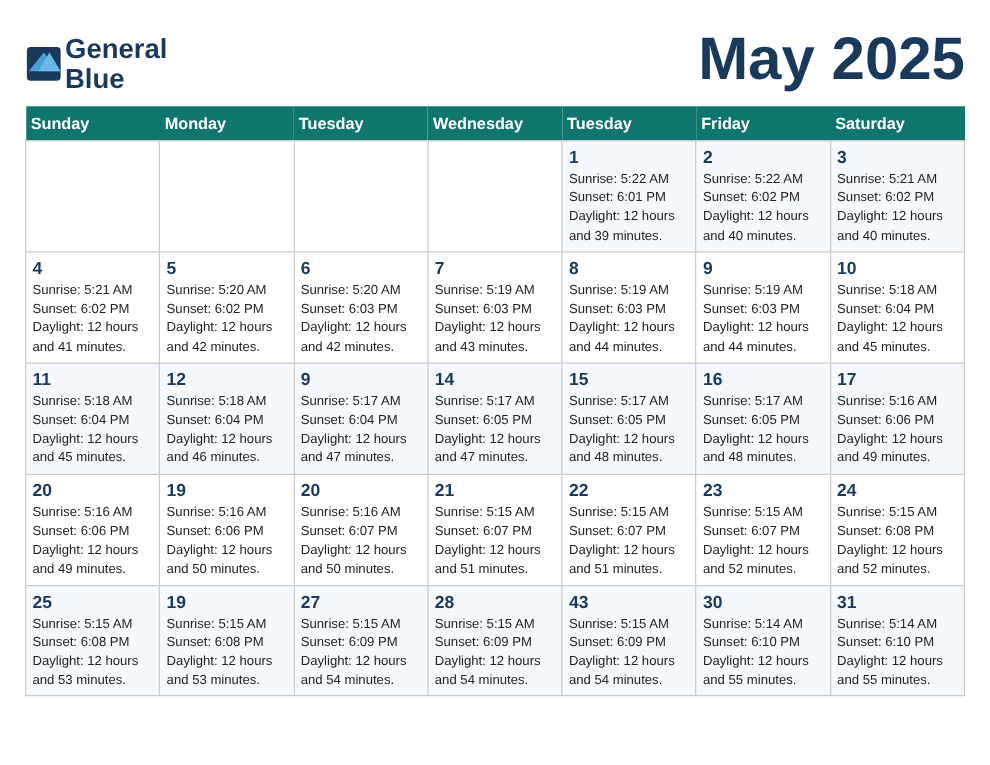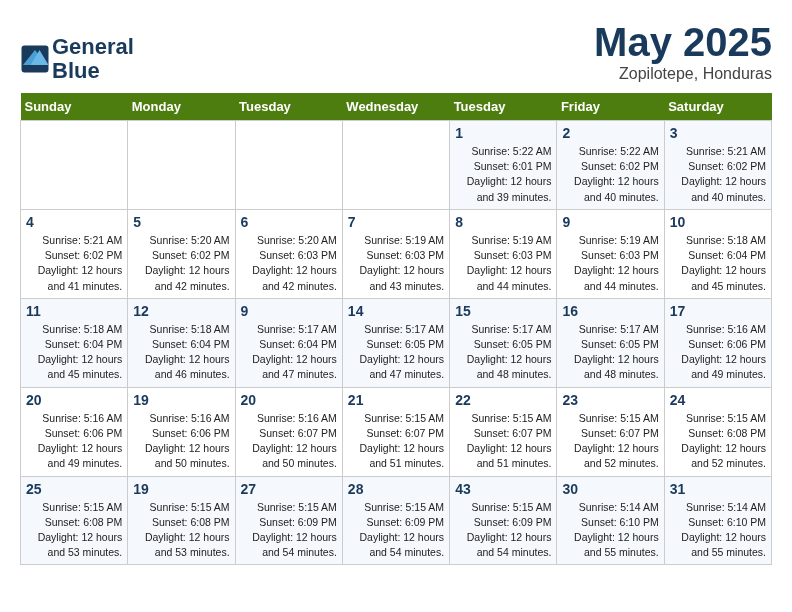--- a/index.html
+++ b/index.html
@@ -31,35 +31,35 @@
     }
     .logo-icon {
       width: 30px;
       height: 30px;
       margin-right: 2px;
     }
     .title-block {
       text-align: right;
     }
     .month-title {
-      font-size: 40px;
+      font-size: 48px;
       font-weight: bold;
       color: #1a3a5c;
     }
     .location {
       font-size: 16px;
       color: #444;
     }
     table {
       width: 100%;
       border-collapse: collapse;
       font-size: 11px;
     }
     thead tr th {
-      background-color: #4d7c0f;
+      background-color: #0f766e;
       color: #fff;
       padding: 6px 4px;
       text-align: left;
       font-size: 13px;
       font-weight: bold;
     }
     tbody tr td {
       border: 1px solid #ccc;
       padding: 4px 5px;
       vertical-align: top;
@@ -74,21 +74,20 @@
       font-size: 14px;
       font-weight: bold;
       color: #1a3a5c;
       display: block;
       margin-bottom: 3px;
     }
     .day-info {
       color: #222;
       font-size: 10.5px;
       line-height: 1.45;
-      text-align: right;
     }
     .empty-cell {
       background: #fff !important;
     }
   </style>
 </head>
 <body>
 
 <div class="header">
   <div class="logo">
@@ -97,21 +96,20 @@
       <polygon points="20,8 36,28 4,28" fill="#4a9fd4"></polygon>
       <polygon points="26,8 38,28 14,28" fill="#6ab8e8"></polygon>
     </svg>
     <div class="logo-text">
       <span>General</span><br>
       <span>Blue</span>
     </div>
   </div>
   <div class="title-block">
     <div class="month-title">May 2025</div>
-    <div class="location">Zopilotepe, Honduras</div>
   </div>
 </div>
 
 <table>
   <thead>
     <tr>
     <th>Sunday</th>
         <th>Monday</th>
         <th>Tuesday</th>
         <th>Wednesday</th>

